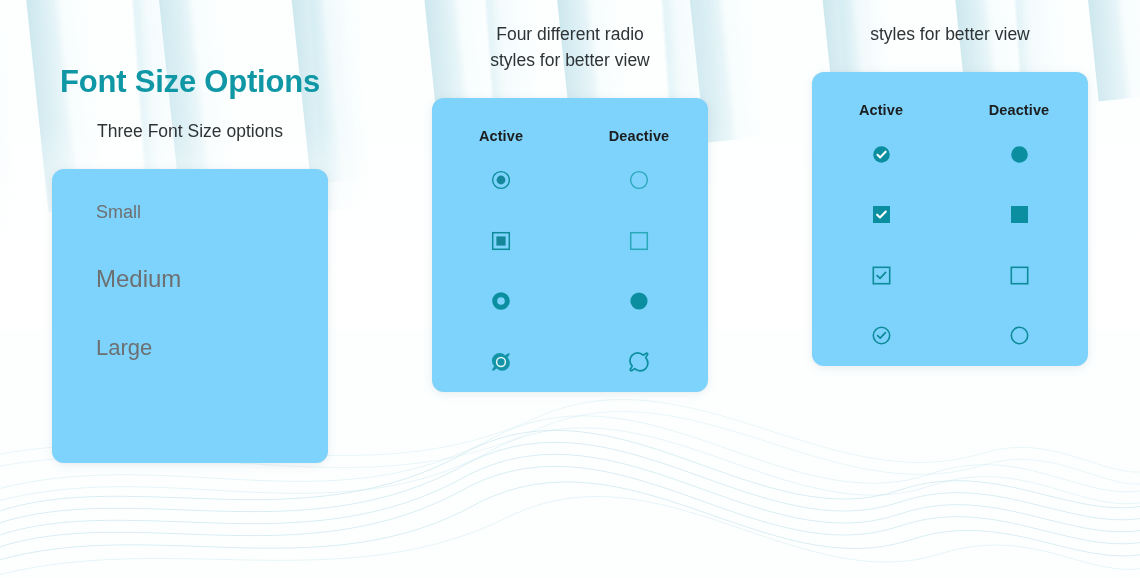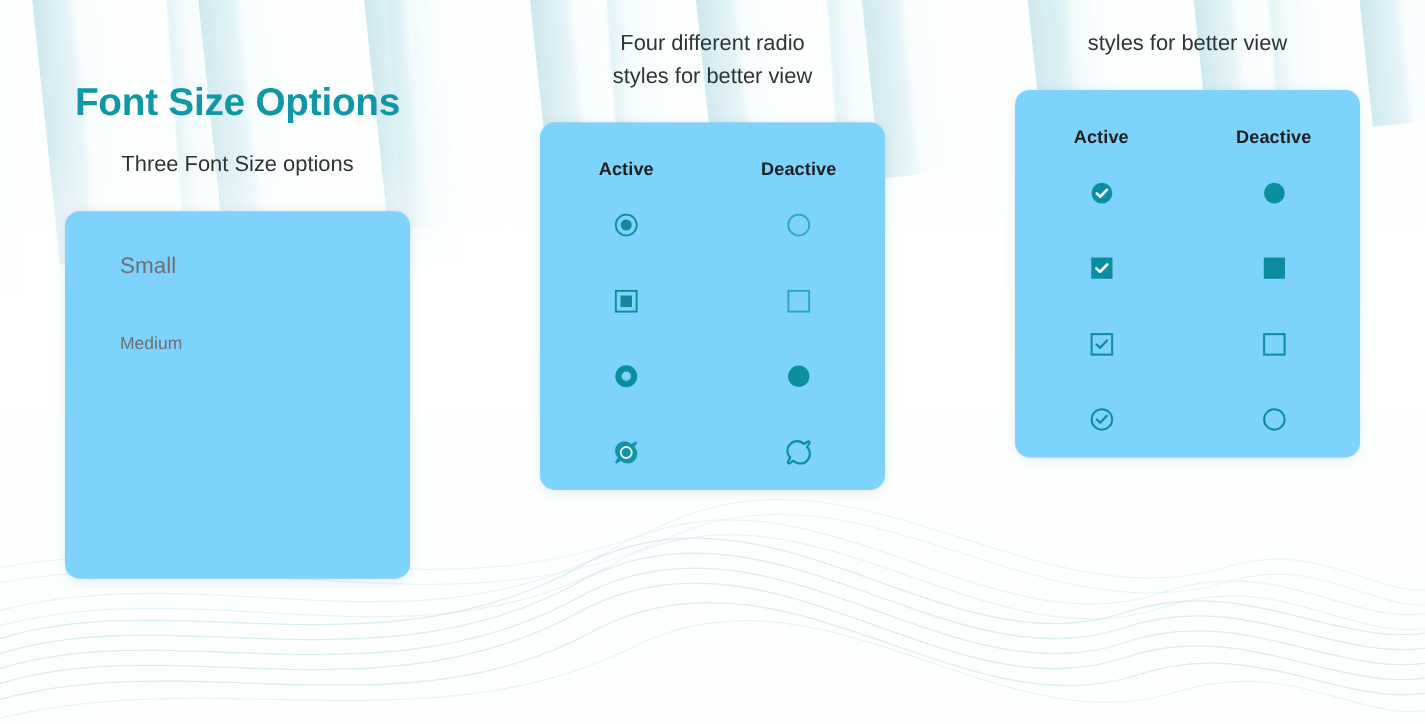--- a/index.html
+++ b/index.html
@@ -129,21 +129,21 @@
     padding: 34px 0 0 44px;
     display: flex;
     flex-direction: column;
   }
   .fontsize-item {
     color: #6d6f70;
     line-height: 1;
     margin-bottom: 46px;
   }
   .fontsize-item.fs-small  { font-size: 18px; }
-  .fontsize-item.fs-medium { font-size: 14px; }
+  .fontsize-item.fs-medium { font-size: 24px; }
   .fontsize-item.fs-large  { font-size: 22px; }
 
   
   .opt-grid {
     height: 100%;
     padding: 30px 0 0 0;
     display: grid;
     grid-template-columns: 1fr 1fr;
     grid-template-rows: auto repeat(4, 1fr);
     justify-items: center;
@@ -199,20 +199,21 @@
     <div class="col">
       <div class="panel-title">Font Size Options</div>
       <div class="panel-sub">
         <div>Three Font Size options</div>
       </div>
 
       <div class="card">
         <div class="fontsize-list">
           <div class="fontsize-item fs-small">Small</div>
           <div class="fontsize-item fs-medium">Medium</div>
+          <div class="fontsize-item fs-large">Large</div>
         </div>
       </div>
     </div>
 
     <div class="col">
       <div class="panel-sub">
         <div>Four different radio</div>
         <div>styles for better view</div>
       </div>
 

